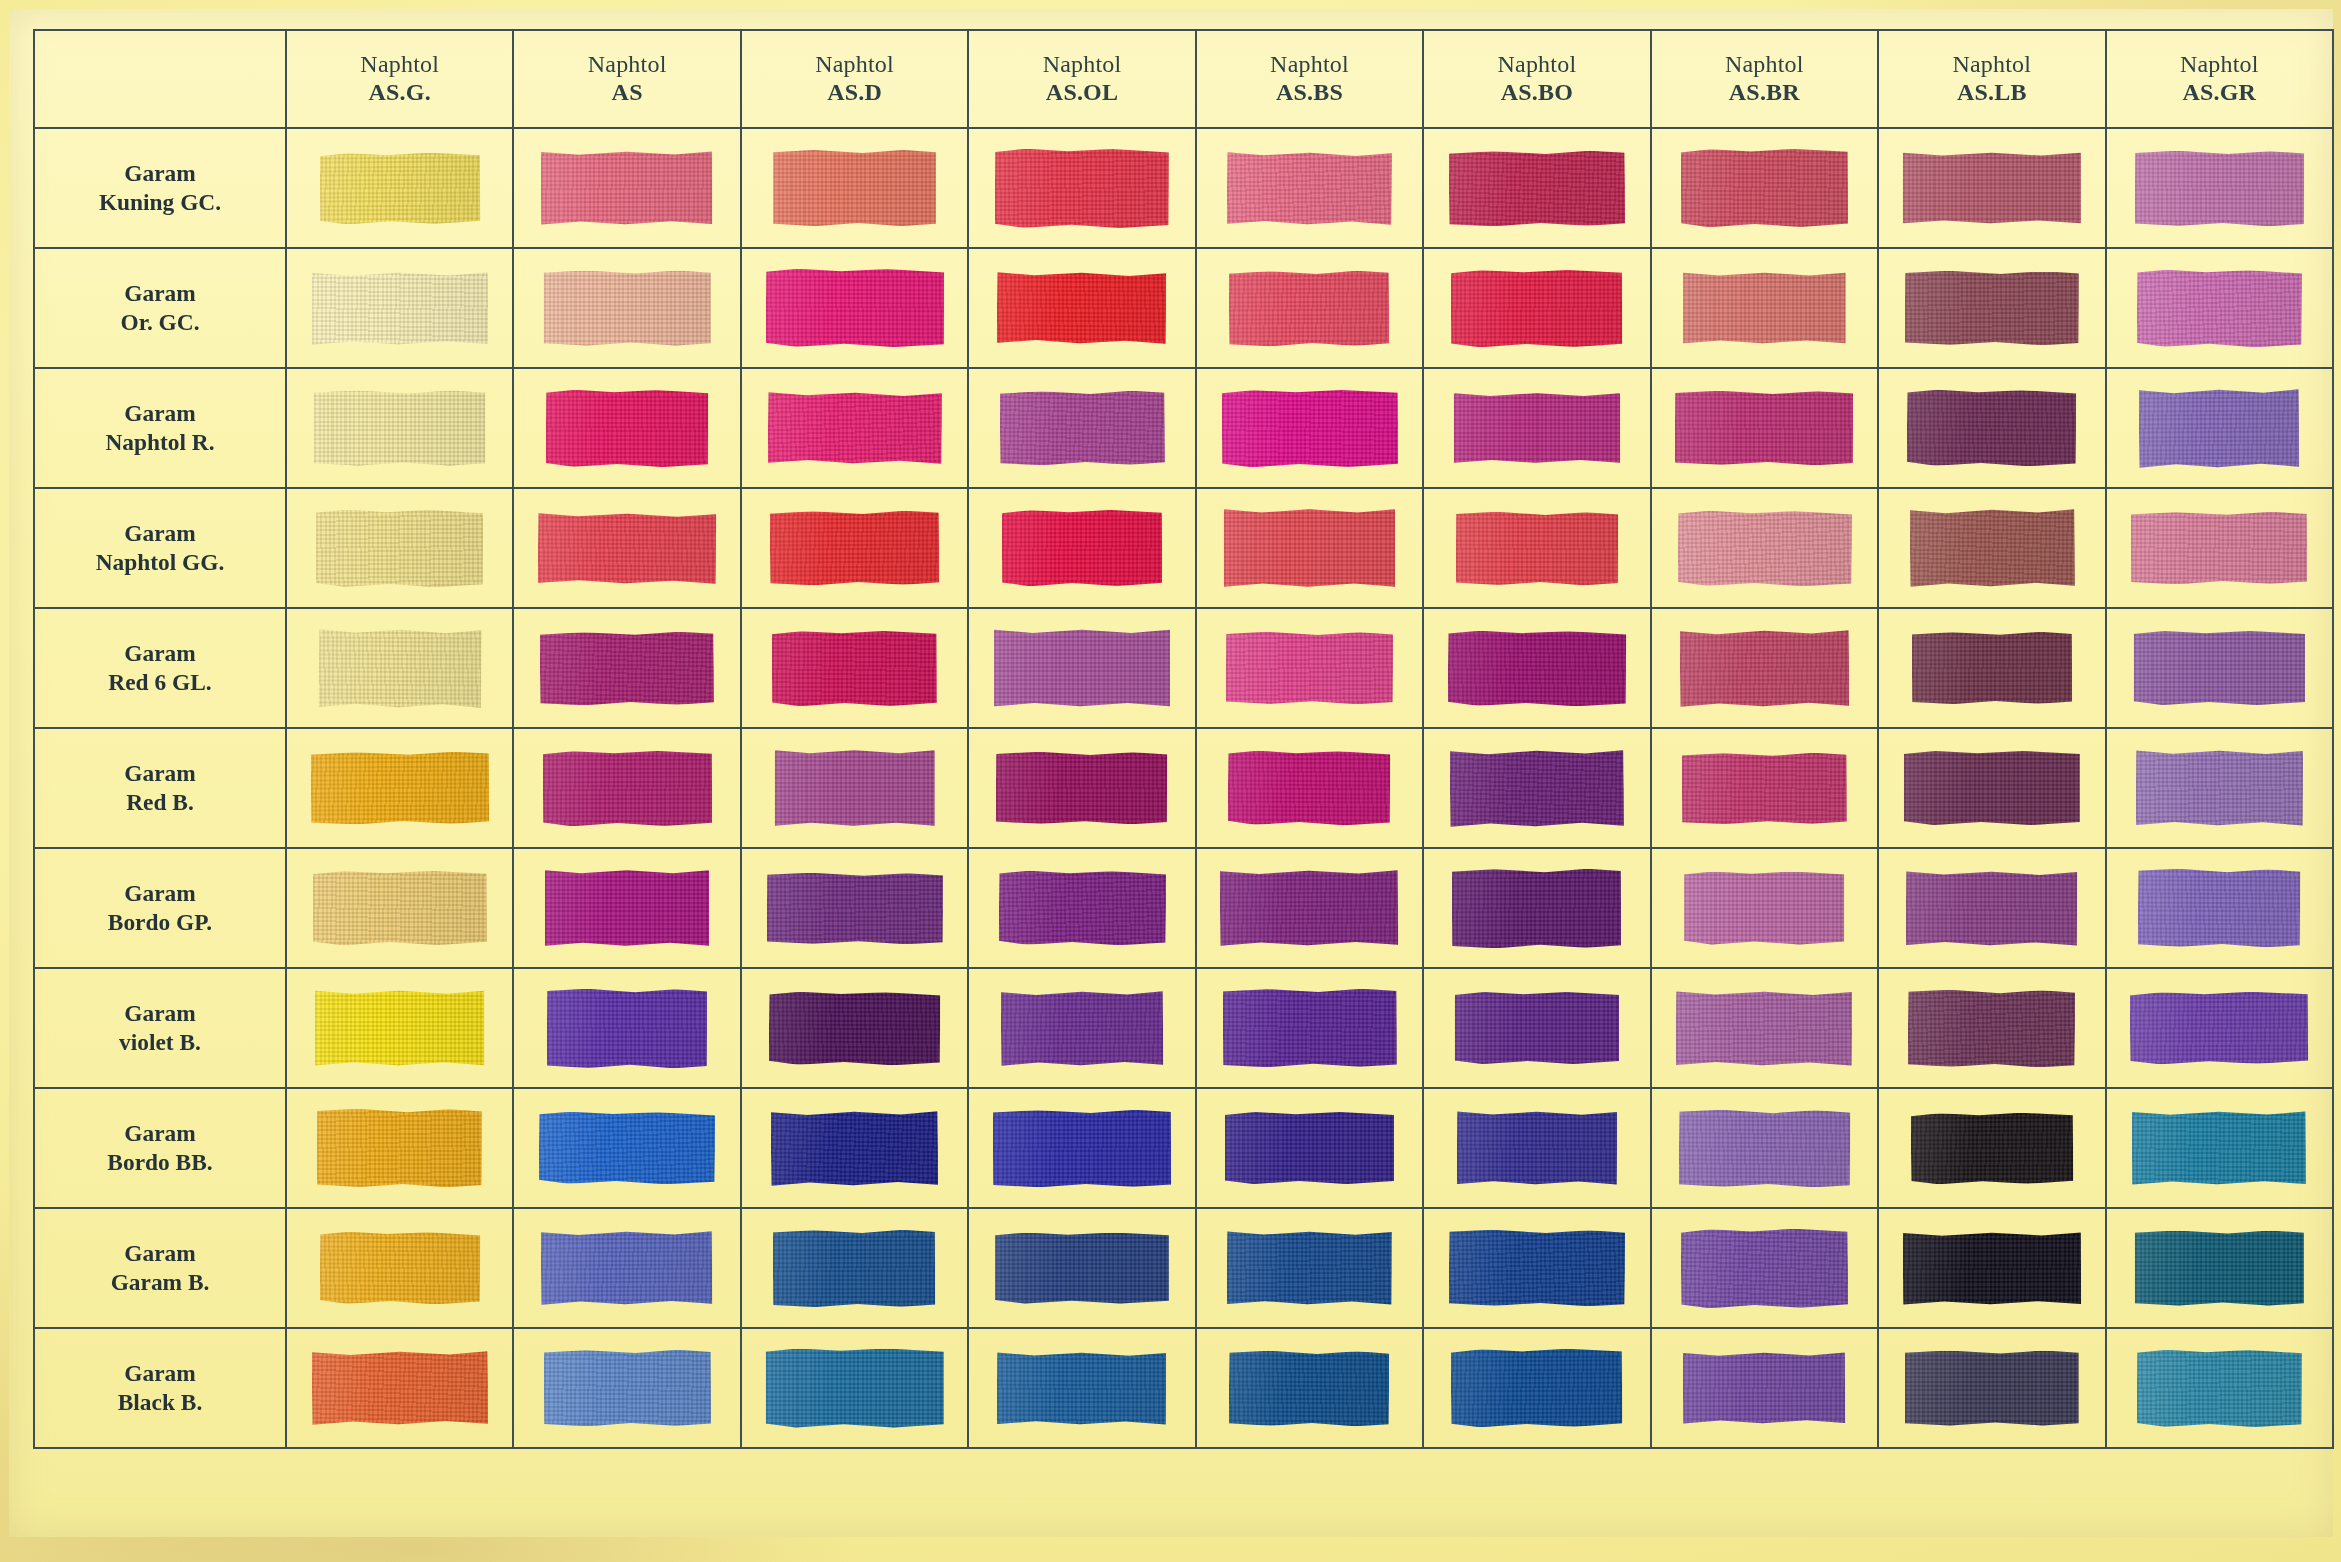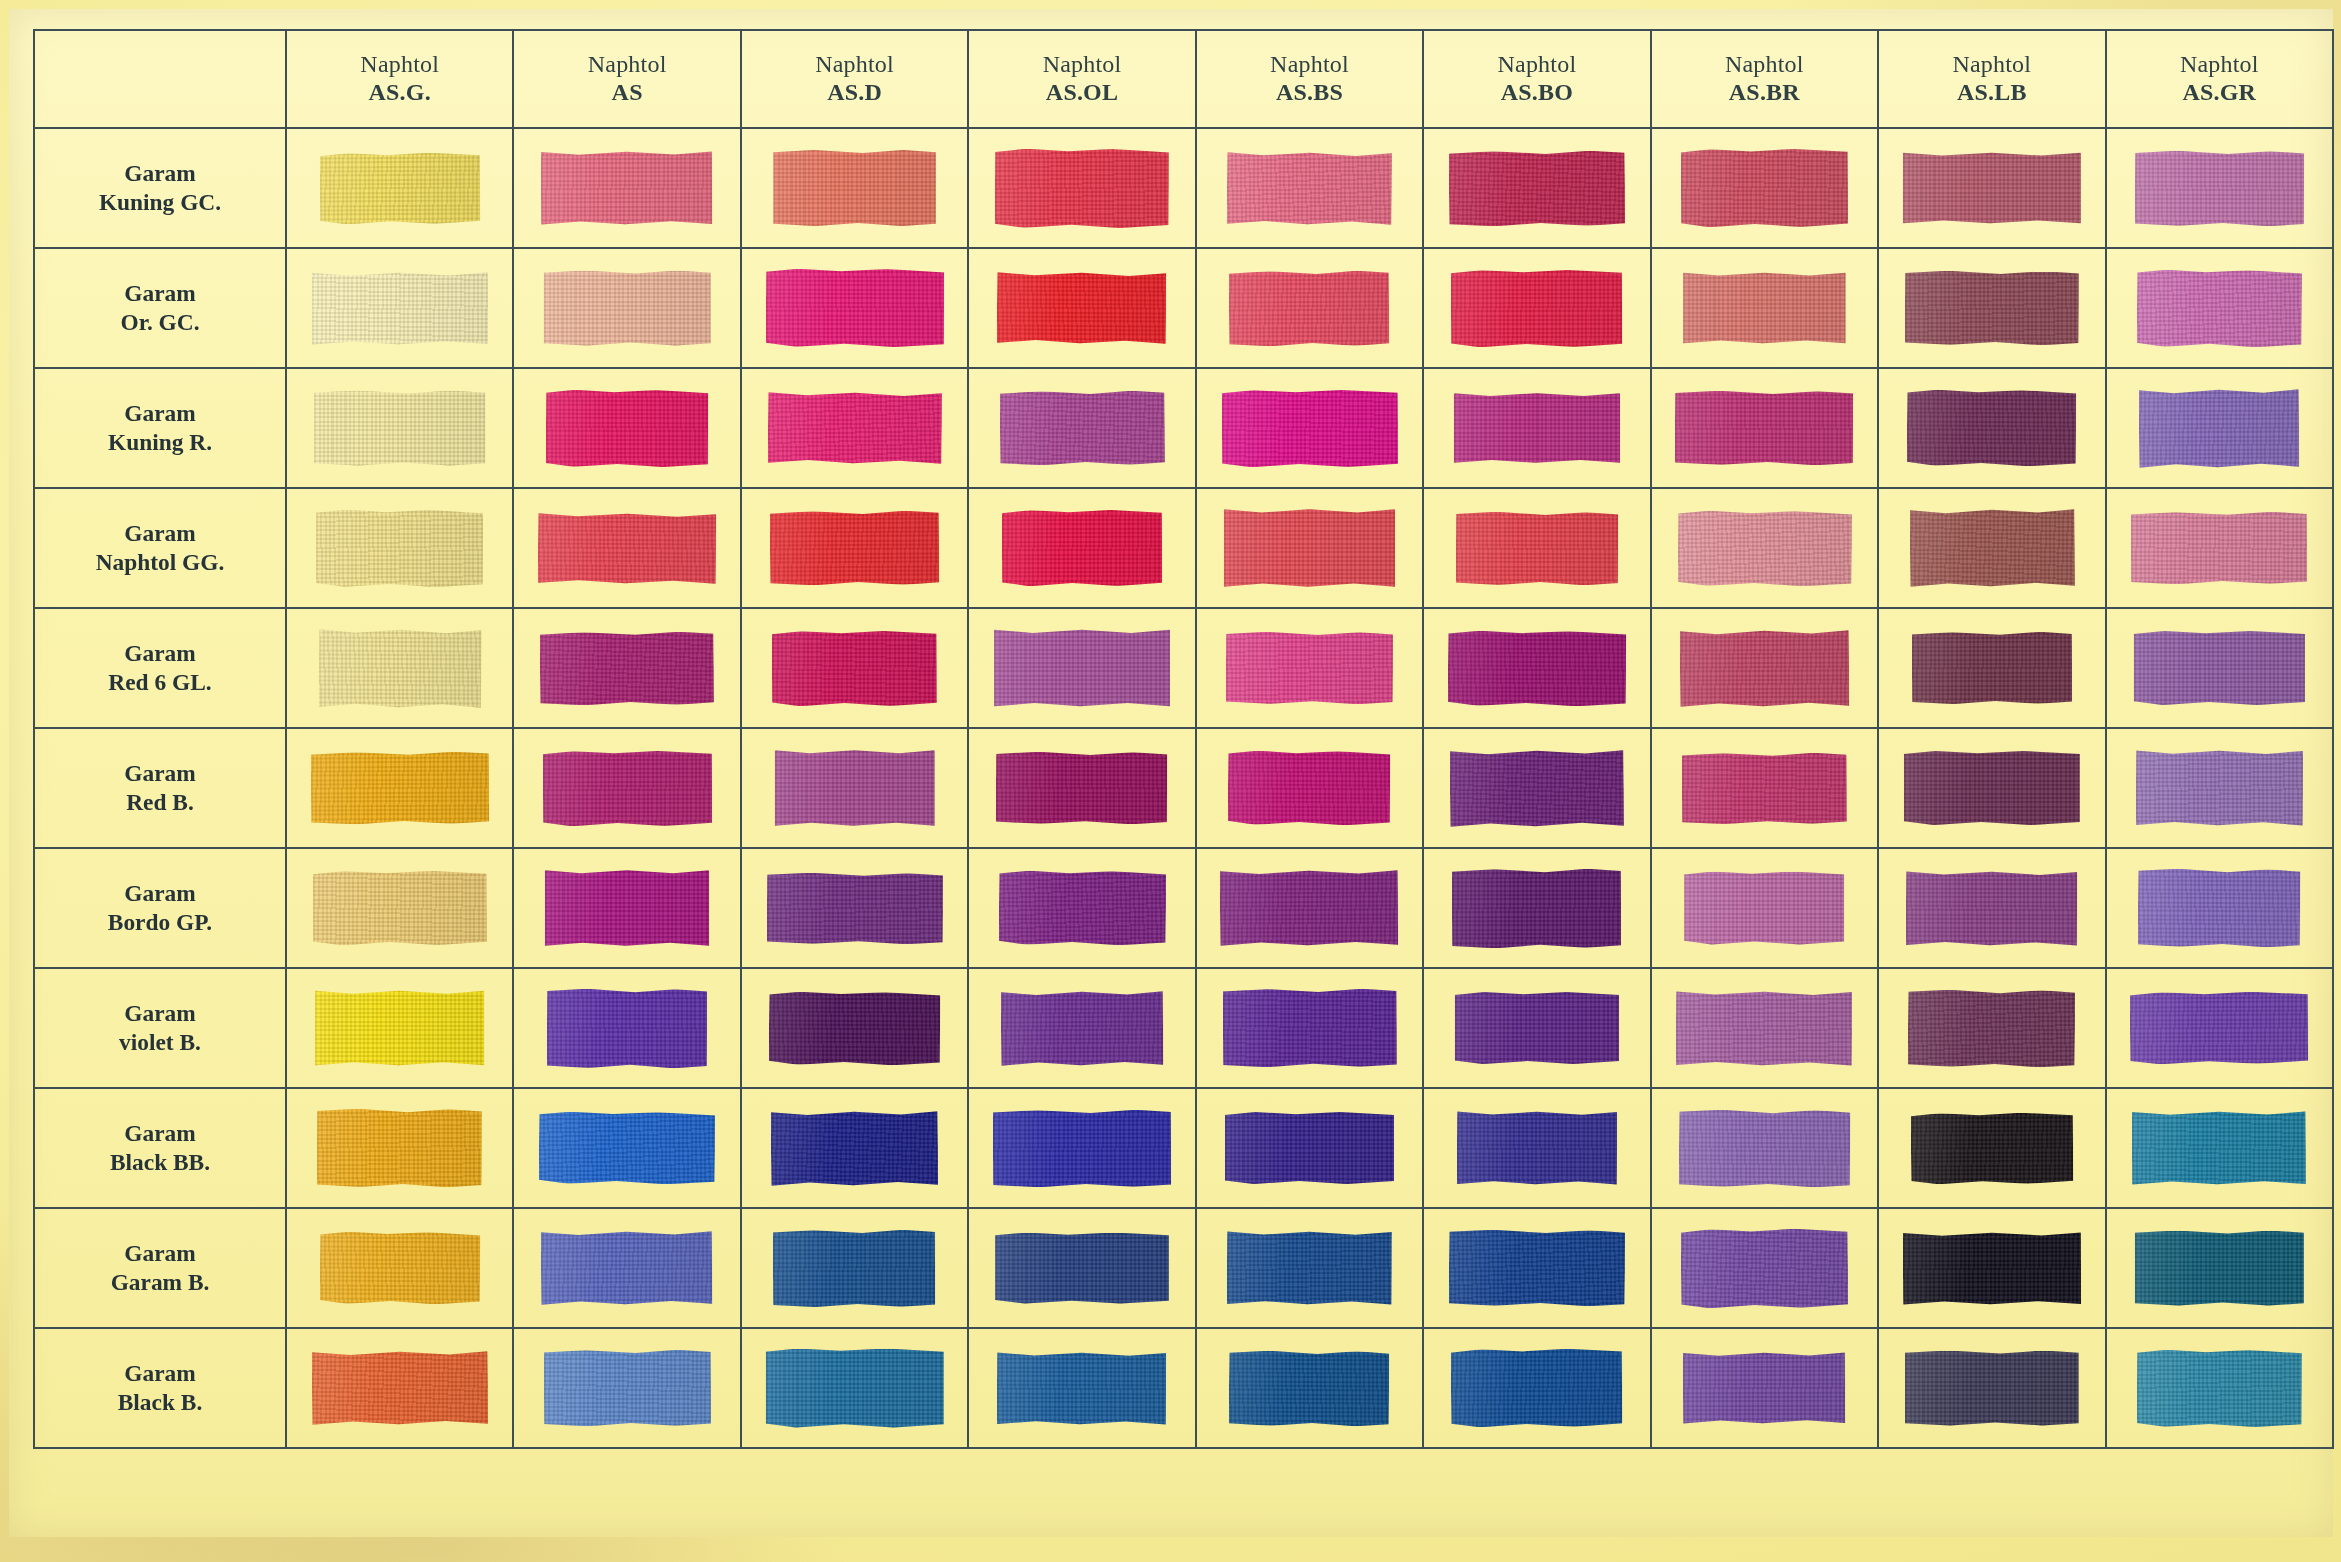--- a/index.html
+++ b/index.html
@@ -260,21 +260,21 @@
         </td>
         <td class="cell">
           <div class="swatchwrap">
             <div class="swatch w1" style="background-color: rgb(204, 107, 178); width: 73%; height: 77px; transform: rotate(0.36deg);"></div>
           </div>
         </td>
       </tr>
       <tr>
         <td class="rowhead">
           <span class="r1">Garam</span>
-          <span class="r2">Kuning R.</span>
+          <span class="r2">Naphtol R.</span>
         </td>
         <td class="cell">
           <div class="swatchwrap">
             <div class="swatch w3" style="background-color: rgb(242, 232, 160); width: 76%; height: 75px; transform: rotate(0deg);"></div>
           </div>
         </td>
         <td class="cell">
           <div class="swatchwrap">
             <div class="swatch w1" style="background-color: rgb(232, 20, 99); width: 72%; height: 77px; transform: rotate(0.18deg);"></div>
           </div>
@@ -566,21 +566,21 @@
         </td>
         <td class="cell">
           <div class="swatchwrap">
             <div class="swatch w1" style="background-color: rgb(107, 61, 171); width: 79%; height: 72px; transform: rotate(-0.36deg);"></div>
           </div>
         </td>
       </tr>
       <tr>
         <td class="rowhead">
           <span class="r1">Garam</span>
-          <span class="r2">Black BB.</span>
+          <span class="r2">Bordo BB.</span>
         </td>
         <td class="cell">
           <div class="swatchwrap">
             <div class="swatch w3" style="background-color: rgb(238, 171, 22); width: 73%; height: 78px; transform: rotate(0.18deg);"></div>
           </div>
         </td>
         <td class="cell">
           <div class="swatchwrap">
             <div class="swatch w1" style="background-color: rgb(28, 99, 205); width: 78%; height: 72px; transform: rotate(0.36deg);"></div>
           </div>

